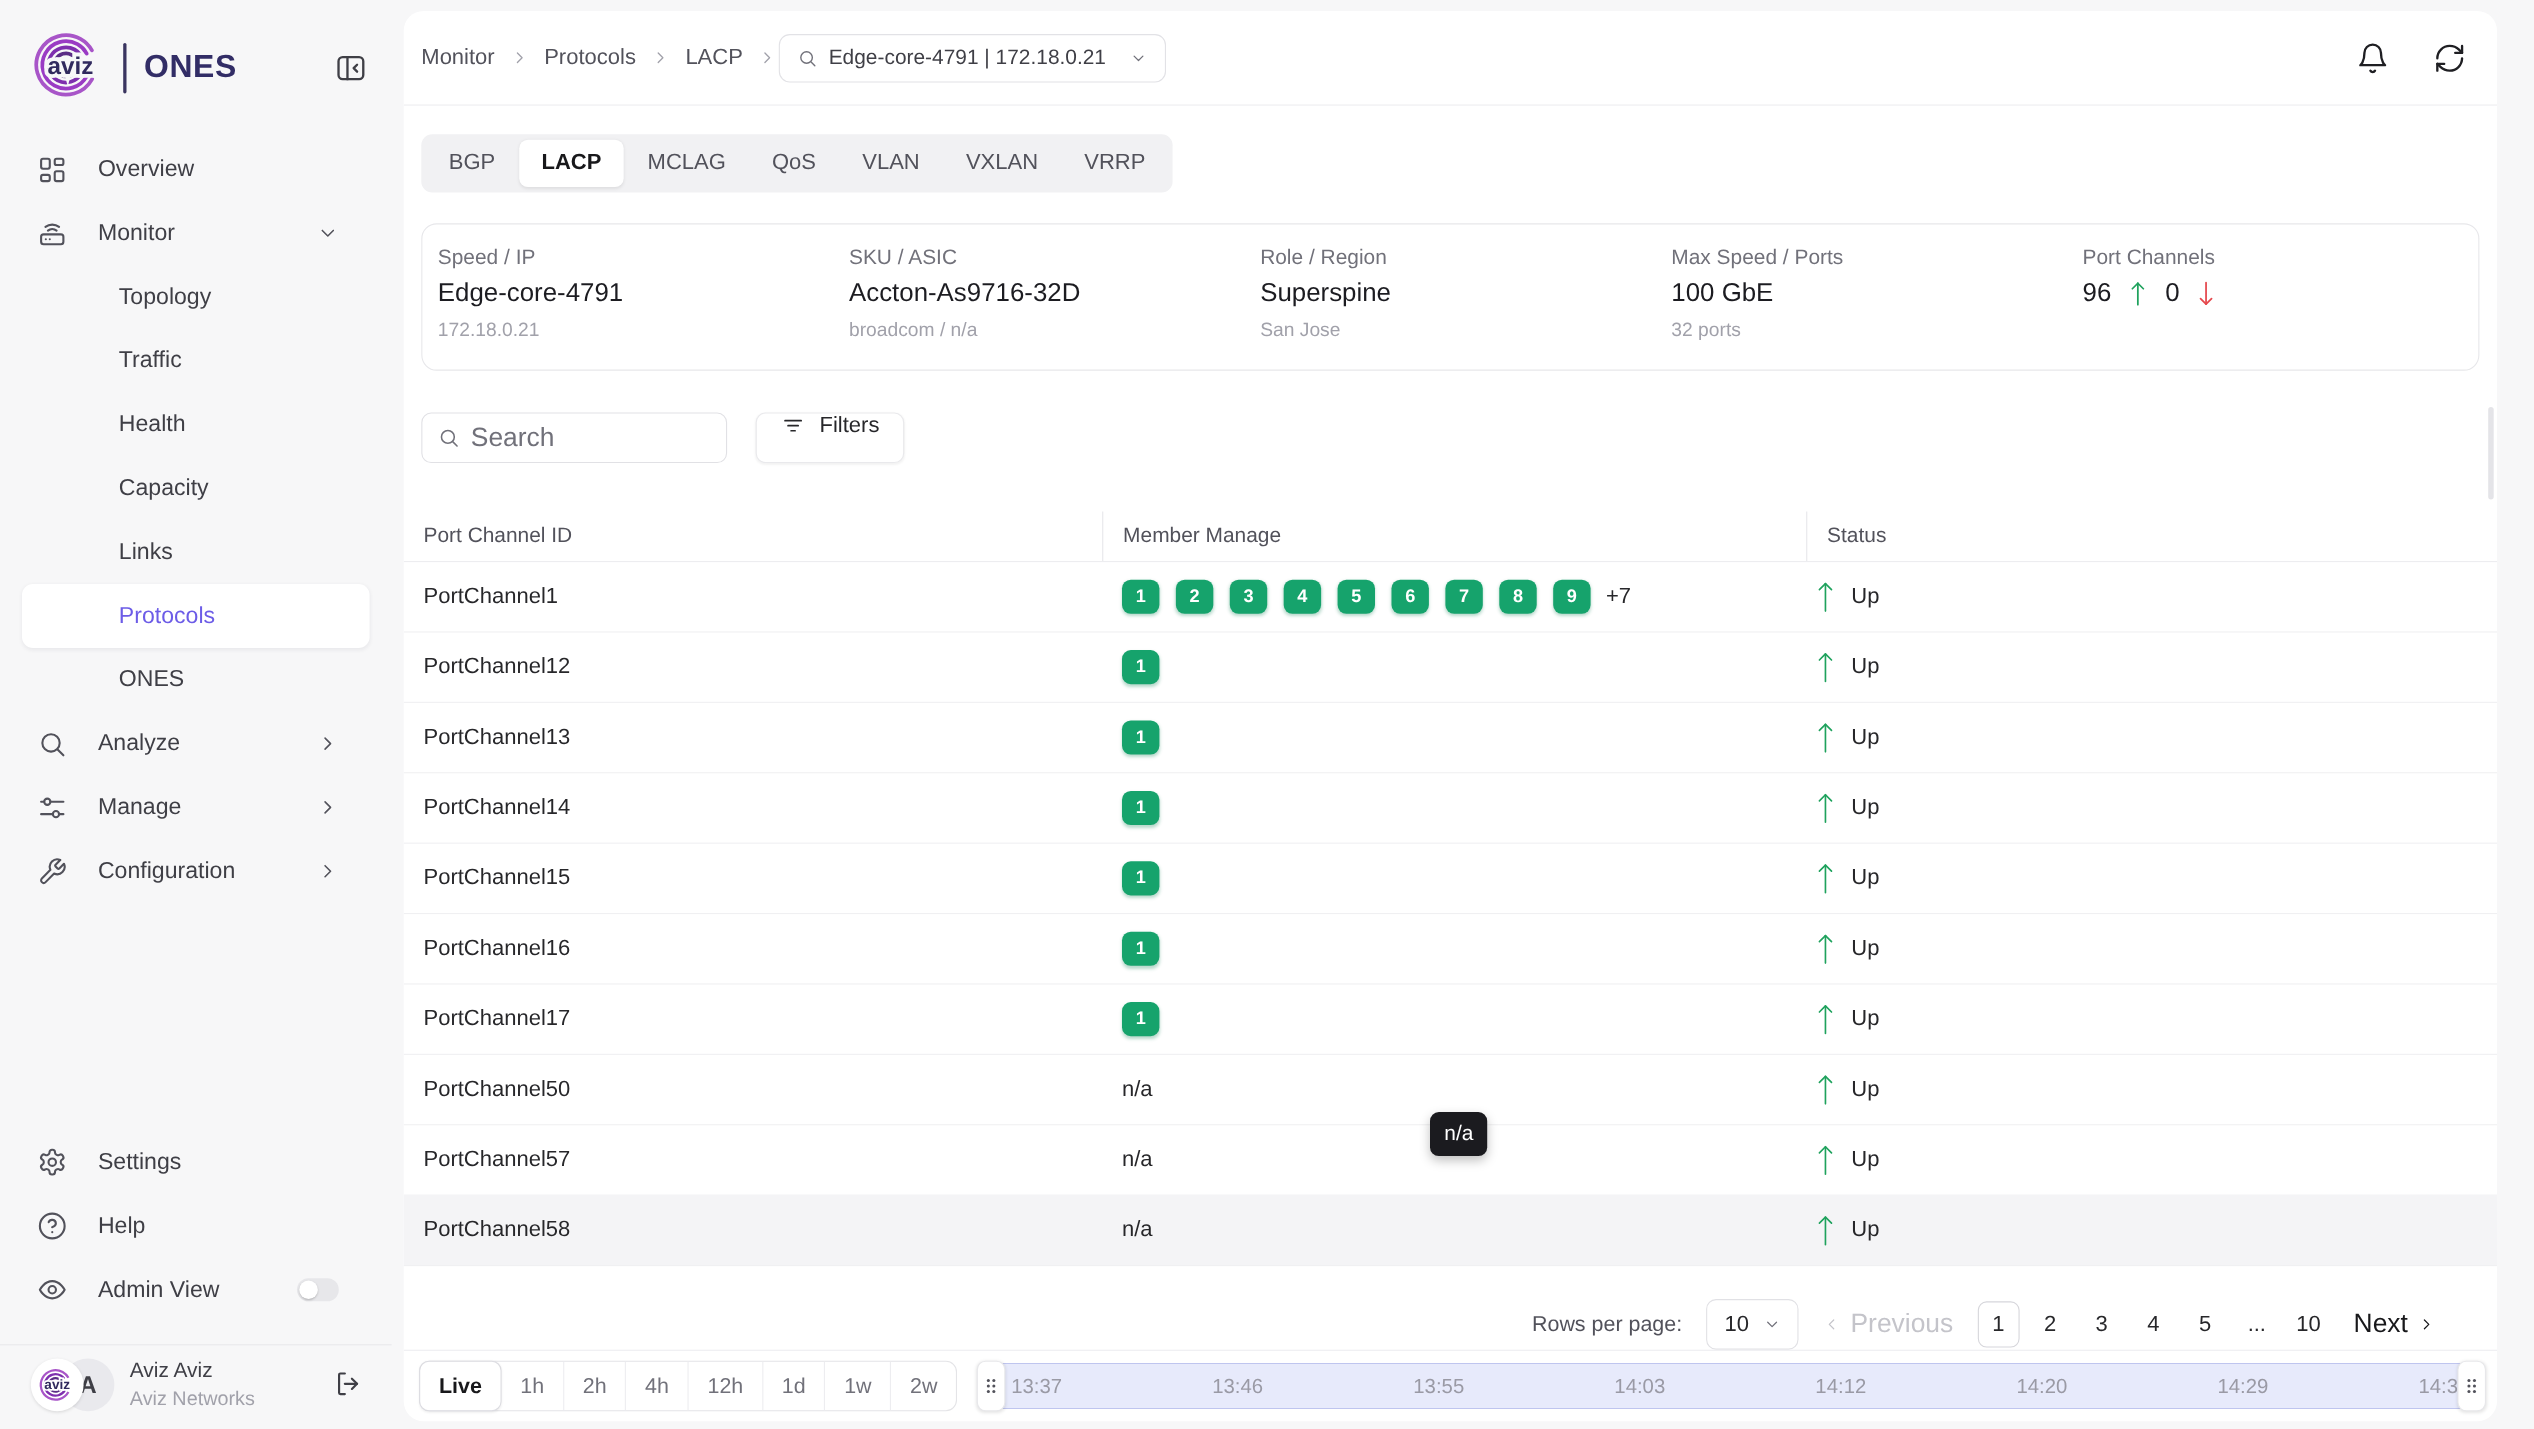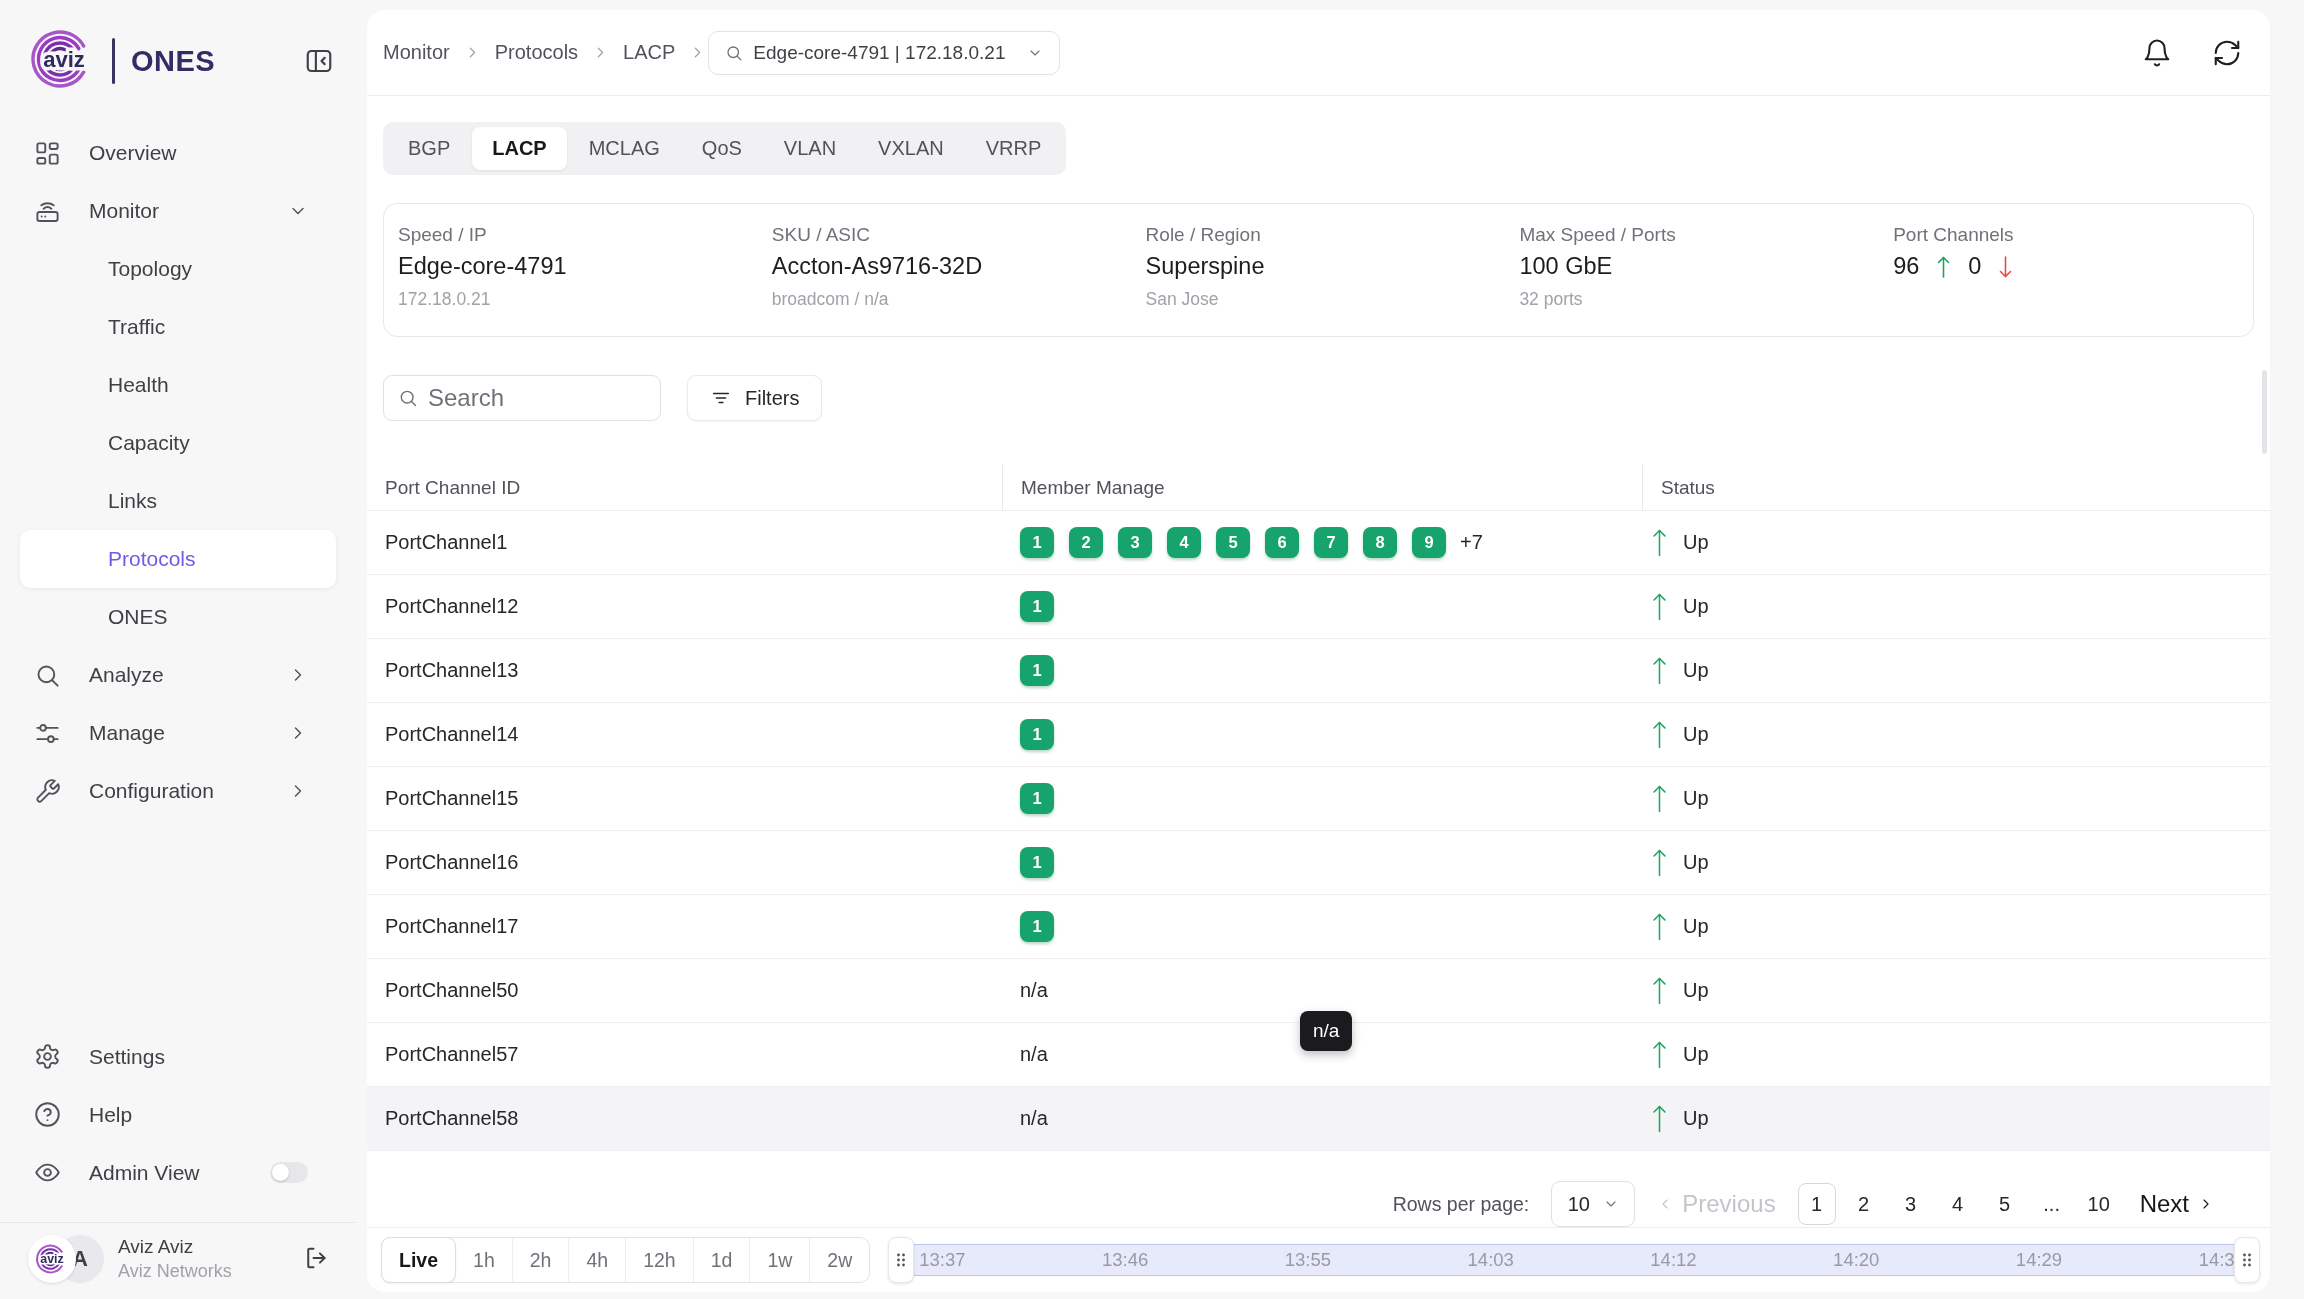--- a/index.html
+++ b/index.html
@@ -59,21 +59,21 @@
   .card-label { font-size:19px; color:#71717a; }
   .card-value { font-size:23.5px; color:#1c1c21; font-weight:500; margin-top:7px; }
   .card-sub { font-size:17.5px; color:#a1a1aa; margin-top:9px; }
   .pc-row { display:flex; align-items:center; gap:18px; }
 
   .toolbar { margin:38px 16px 0; display:flex; gap:26px; height:48px; }
   .searchbox { width:278px; border:1px solid #e1e1e5; border-radius:9px; display:flex; align-items:center; gap:10px; padding:0 14px; }
   .searchbox .q { width:20px; height:20px; color:#71717a; flex:none; }
   .searchbox input { border:none; outline:none; font-family:inherit; font-size:24px; color:#3f3f46; width:100%; background:transparent; }
   .searchbox input::placeholder { color:#71717a; }
-  .filters-btn { border:1px solid #e9e9ec; border-radius:9px; background:#fff; box-shadow:0 1px 2px rgba(0,0,0,.05); padding:0 22px; display:flex; align-items:center; gap:13px; font-family:inherit; font-size:20px; color:#27272a; cursor:pointer; }
+  .filters-btn { border:1px solid #e9e9ec; border-radius:9px; background:#fff; box-shadow:0 1px 2px rgba(0,0,0,.05); padding:0 22px; display:flex; align-items:flex-start; gap:13px; font-family:inherit; font-size:20px; color:#27272a; cursor:pointer; }
   .filters-btn .ic { width:22px; height:22px; }
 
   .table { margin-top:44px; }
   .thead, .trow { display:grid; grid-template-columns:635px 640px 1fr; }
   .thead { height:46px; border-bottom:1px solid #ededf0; color:#52525b; font-size:19px; }
   .th { display:flex; align-items:center; height:100%; padding-left:18px; }
   .th + .th { border-left:1px solid #e7e7ea; }
   .trow { height:64px; align-items:center; border-bottom:1px solid #f0f0f2; font-size:20px; color:#27272a; cursor:default; }
   .trow.highlight { background:#f4f4f6; }
   .td-id { padding-left:18px; }
@@ -101,21 +101,21 @@
 
   .timebar { margin-top:auto; border-top:1px solid #ededf0; display:flex; align-items:center; padding:9px 16px 9px 14px; }
   .ranges { display:flex; height:46px; border:1px solid #e4e4e7; border-radius:10px; background:#fff; }
   .seg { padding:0 17px; display:flex; align-items:center; font-family:inherit; font-size:19.5px; color:#71717a; background:none; border:none; border-right:1px solid #ededf0; cursor:pointer; }
   .seg:last-child { border-right:none; }
   .seg.active { color:#18181b; font-weight:600; background:#fff; border:1px solid #dcdce1; border-radius:9px; margin:-1px 0 -1px -1px; box-shadow:0 1px 2px rgba(0,0,0,.06); }
   .band-wrap { flex:1; display:flex; align-items:center; position:relative; margin-left:18px; }
   .band-handle { width:26px; height:46px; background:#fff; border:1px solid #e7e7ea; border-radius:8px; box-shadow:0 1px 3px rgba(0,0,0,.1); display:flex; align-items:center; justify-content:center; color:#52525b; cursor:grab; flex:none; }
   .band-handle.left { position:relative; z-index:2; margin-right:-12px; }
   .band-handle.right { position:absolute; right:-6px; top:50%; transform:translateY(-50%); z-index:2; }
-  .band { flex:1; position:relative; height:32px; background:#e7eafb; border:1.5px solid #bfc5ef; border-radius:8px; display:flex; align-items:center; justify-content:space-between; padding:0 8px 0 16px; font-size:18.5px; color:#9a9aa5; }
+  .band { flex:1; position:relative; height:42px; background:#e7eafb; border:1.5px solid #bfc5ef; border-radius:8px; display:flex; align-items:center; justify-content:space-between; padding:0 8px 0 16px; font-size:18.5px; color:#9a9aa5; }
   .dots { width:18px; height:24px; }
 </style>
 </head>
 <body>
 
 <div class="app">
 
   <aside class="sidebar">
     <div class="logo-row">
       <span>

